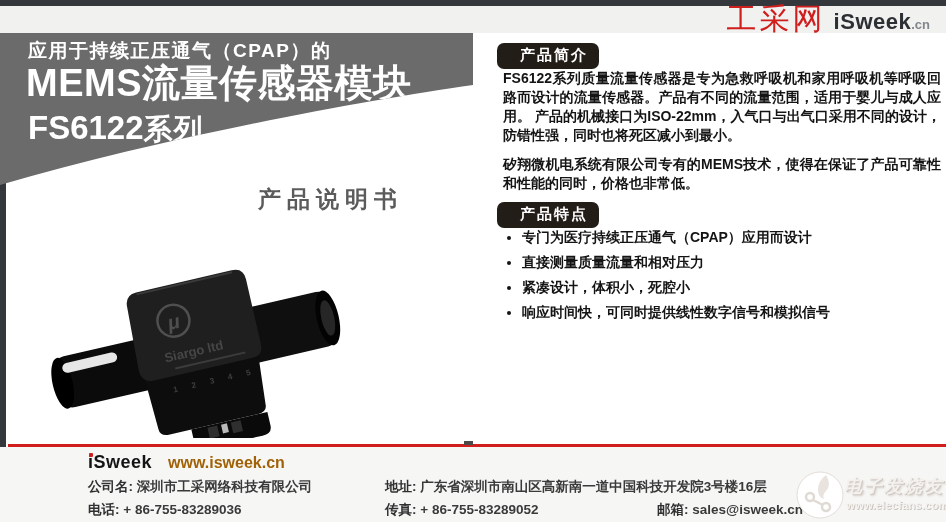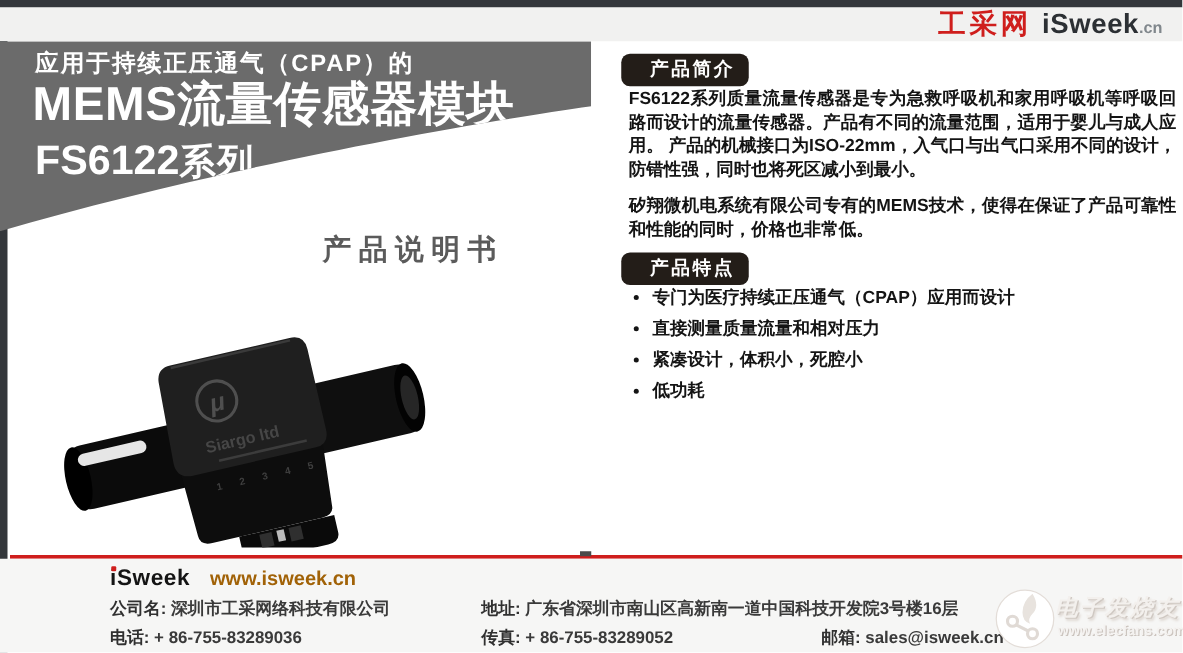--- a/index.html
+++ b/index.html
@@ -5,21 +5,21 @@
   html,body{margin:0;padding:0;}
   body{
     width:946px;height:522px;position:relative;overflow:hidden;
     background:#ffffff;
     font-family:"Liberation Sans", sans-serif;
   }
   
   .top-strip{position:absolute;left:0;top:0;width:946px;height:6px;background:var(--top_strip);}
   .top-band{position:absolute;left:0;top:6px;width:946px;height:27px;background:var(--band_bg);}
   .brand-logo{position:absolute;top:7px;right:16px;white-space:nowrap;line-height:24px;}
-  .brand-cn{font-size:22px;font-weight:bold;color:var(--accent_red);letter-spacing:3px;}
+  .brand-cn{font-size:30px;font-weight:normal;color:var(--accent_red);letter-spacing:3px;}
   .brand-en{font-size:22px;font-weight:bold;color:#2c3034;margin-left:8px;letter-spacing:0.5px;}
   .brand-tld{font-size:13px;font-weight:bold;color:#80878c;}
   
   .left-strip{position:absolute;left:0;top:33px;width:6px;height:469px;background:var(--top_strip);}
   .left-strip-low{position:absolute;left:0;top:502px;width:6px;height:20px;background:#7c7f82;}
   
   .header-block{
     position:absolute;left:0;top:33px;width:473px;height:155px;
     background:var(--header_gray);
     clip-path: path("M0 0 H473 V52 C360 68 160 105 0 152 Z");
@@ -127,21 +127,21 @@
 <div class="intro-text">
   <p>FS6122系列质量流量传感器是专为急救呼吸机和家用呼吸机等呼吸回路而设计的流量传感器。产品有不同的流量范围，适用于婴儿与成人应用。 产品的机械接口为ISO-22mm，入气口与出气口采用不同的设计，防错性强，同时也将死区减小到最小。</p>
   <p>矽翔微机电系统有限公司专有的MEMS技术，使得在保证了产品可靠性和性能的同时，价格也非常低。</p>
 </div>
 
 <div class="section-label label-features">产品特点</div>
 <ul class="features-list">
   <li><span class="dot"></span><span>专门为医疗持续正压通气（CPAP）应用而设计</span></li>
   <li><span class="dot"></span><span>直接测量质量流量和相对压力</span></li>
   <li><span class="dot"></span><span>紧凑设计，体积小，死腔小</span></li>
-  <li><span class="dot"></span><span>低功耗</span></li>
+  <li><span class="dot"></span><span>响应时间快，可同时提供线性数字信号和模拟信号</span></li>
 </ul>
 
 <div class="footer-line"></div>
 <div class="line-notch"></div>
 <div class="footer-bg"></div>
 
 <div class="footer-logo">
   <span class="lg">iSweek</span><span class="site">www.isweek.cn</span>
 </div>
 <div class="i-dot"></div>

